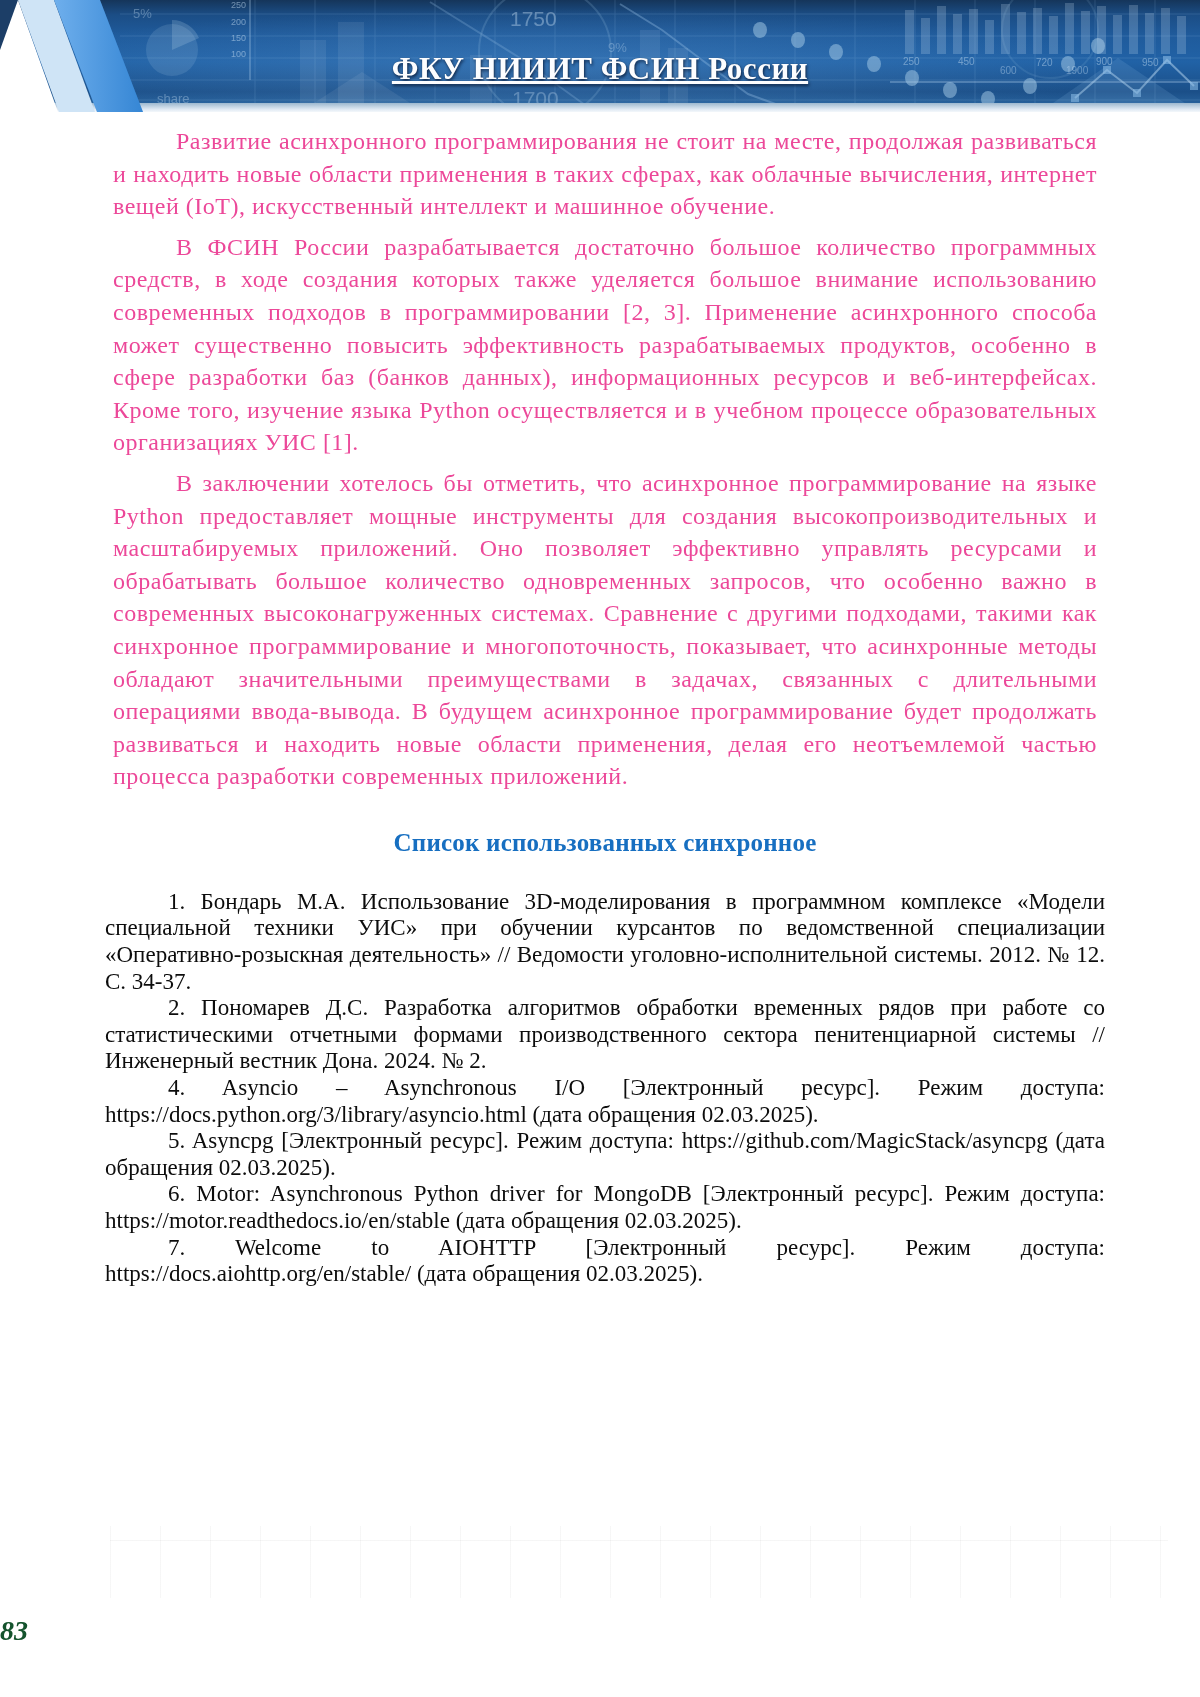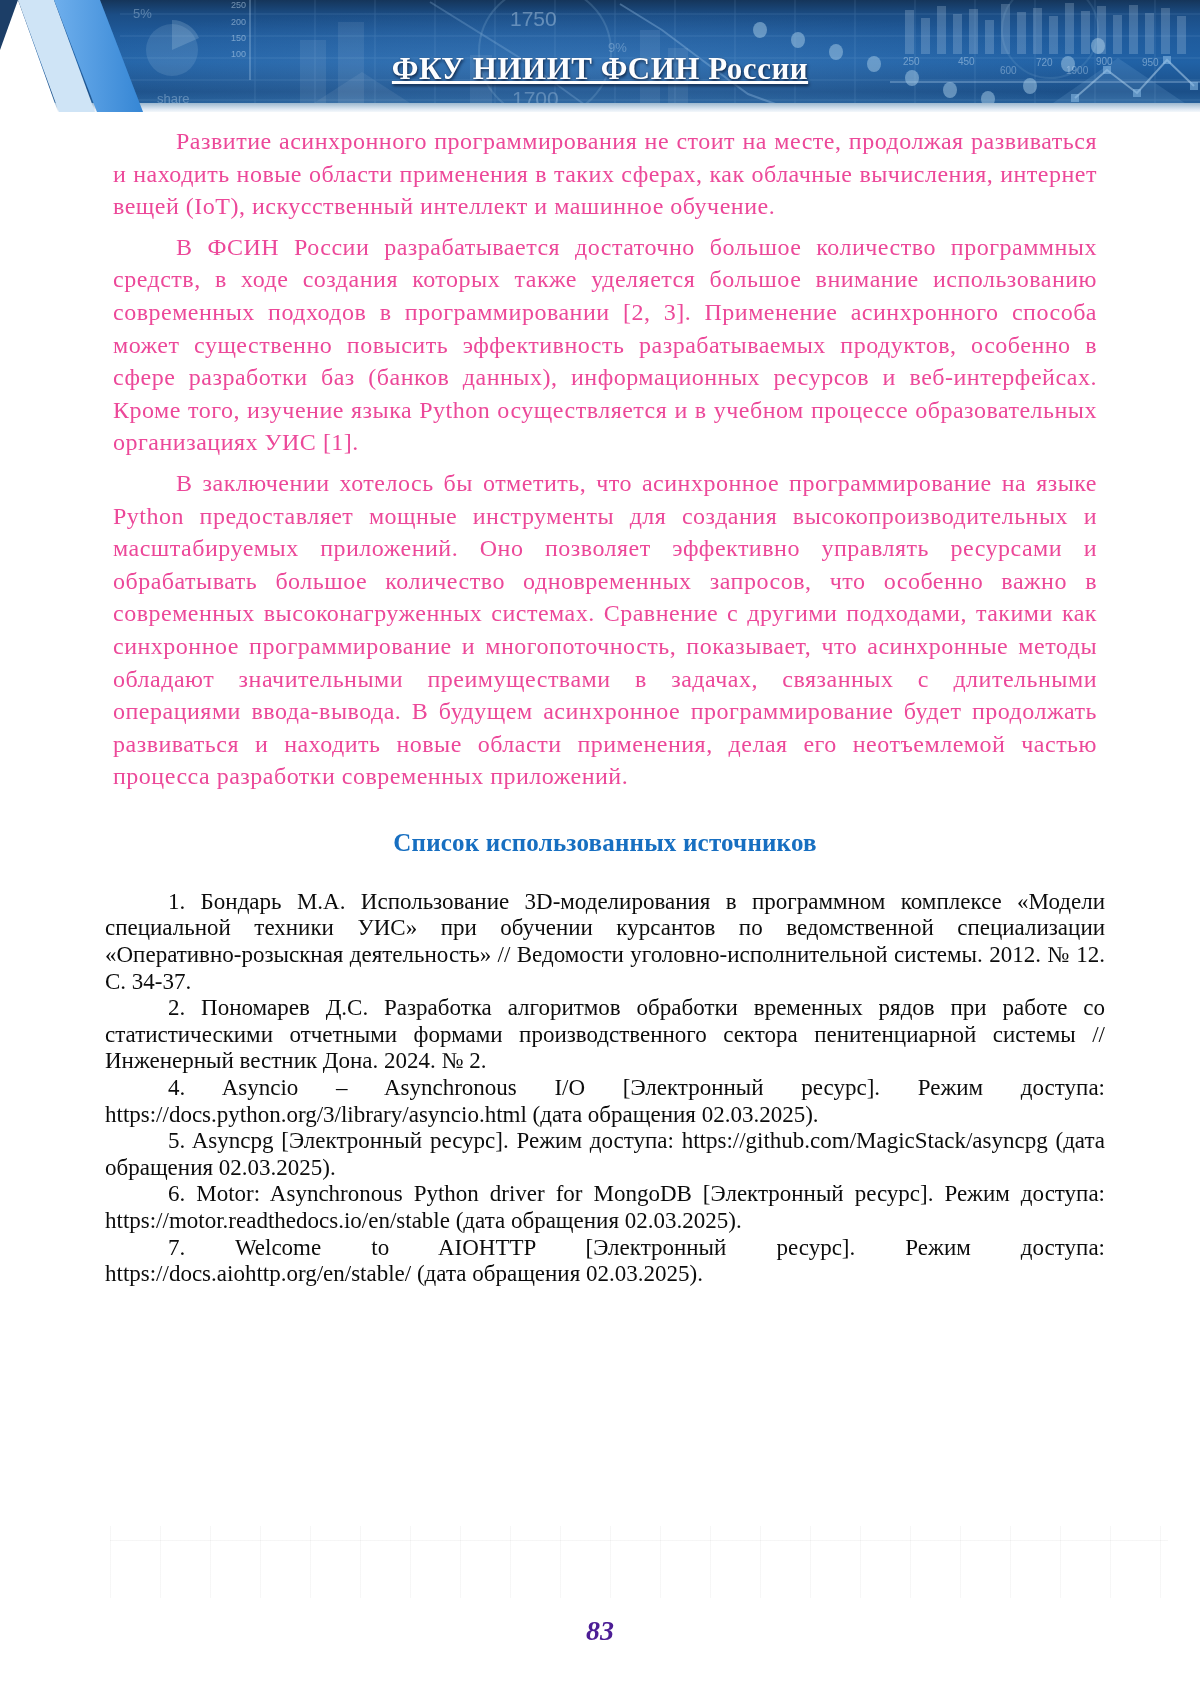--- a/index.html
+++ b/index.html
@@ -52,22 +52,22 @@
   
   .faint-grid {
     position:absolute; top:1526px; left:110px; width:1058px; height:72px;
     background:
       linear-gradient(180deg, rgba(0,0,0,0) 14px, rgba(90,90,90,.055) 14px, rgba(90,90,90,.055) 15px, rgba(0,0,0,0) 15px),
       repeating-linear-gradient(90deg, rgba(90,90,90,.05) 0 1px, rgba(0,0,0,0) 1px 50px);
   }
 
   
   .page-number {
-    position:absolute; top:1615px; left:0; width:100%; text-align:center;
-    font-size:28px; font-style:italic; font-weight:bold; color:#4c1d95;
+    position:absolute; top:1615px; left:0; width:100%; 
+    font-size:28px; font-style:italic; font-weight:bold; color:#14532d;
   }
 </style>
 </head>
 <body>
 
 <div class="page">
 
   <header class="banner">
 
     <svg class="banner-art" viewBox="0 0 1200 112" aria-hidden="true">
@@ -175,21 +175,21 @@
     </svg>
 
     <div class="banner-title">ФКУ НИИИТ ФСИН России</div>
   </header>
 
   <main class="content">
     <p class="para">Развитие асинхронного программирования не стоит на месте, продолжая развиваться и находить новые области применения в таких сферах, как облачные вычисления, интернет вещей (IoT), искусственный интеллект и машинное обучение.</p>
     <p class="para">В ФСИН России разрабатывается достаточно большое количество программных средств, в ходе создания которых также уделяется большое внимание использованию современных подходов в программировании [2, 3]. Применение асинхронного способа может существенно повысить эффективность разрабатываемых продуктов, особенно в сфере разработки баз (банков данных), информационных ресурсов и веб-интерфейсах. Кроме того, изучение языка Python осуществляется и в учебном процессе образовательных организациях УИС [1].</p>
     <p class="para">В заключении хотелось бы отметить, что асинхронное программирование на языке Python предоставляет мощные инструменты для создания высокопроизводительных и масштабируемых приложений. Оно позволяет эффективно управлять ресурсами и обрабатывать большое количество одновременных запросов, что особенно важно в современных высоконагруженных системах. Сравнение с другими подходами, такими как синхронное программирование и многопоточность, показывает, что асинхронные методы обладают значительными преимуществами в задачах, связанных с длительными операциями ввода-вывода. В будущем асинхронное программирование будет продолжать развиваться и находить новые области применения, делая его неотъемлемой частью процесса разработки современных приложений.</p>
 
-    <h2 class="refs-heading">Список использованных источников</h2>
+    <h2 class="refs-heading">Список использованных синхронное</h2>
 
     <p class="ref">1. Бондарь М.А. Использование 3D-моделирования в программном комплексе «Модели специальной техники УИС» при обучении курсантов по ведомственной специализации «Оперативно-розыскная деятельность» // Ведомости уголовно-исполнительной системы. 2012. № 12. С. 34-37.</p>
     <p class="ref">2. Пономарев Д.С. Разработка алгоритмов обработки временных рядов при работе со статистическими отчетными формами производственного сектора пенитенциарной системы // Инженерный вестник Дона. 2024. № 2.</p>
     <p class="ref">4. Asyncio – Asynchronous I/O [Электронный ресурс]. Режим доступа: https://docs.python.org/3/library/asyncio.html (дата обращения 02.03.2025).</p>
     <p class="ref">5. Asyncpg [Электронный ресурс]. Режим доступа: https://github.com/MagicStack/asyncpg (дата обращения 02.03.2025).</p>
     <p class="ref">6. Motor: Asynchronous Python driver for MongoDB [Электронный ресурс]. Режим доступа: https://motor.readthedocs.io/en/stable (дата обращения 02.03.2025).</p>
     <p class="ref">7. Welcome to AIOHTTP [Электронный ресурс]. Режим доступа: https://docs.aiohttp.org/en/stable/ (дата обращения 02.03.2025).</p>
   </main>
 
   <div class="faint-grid"></div>

